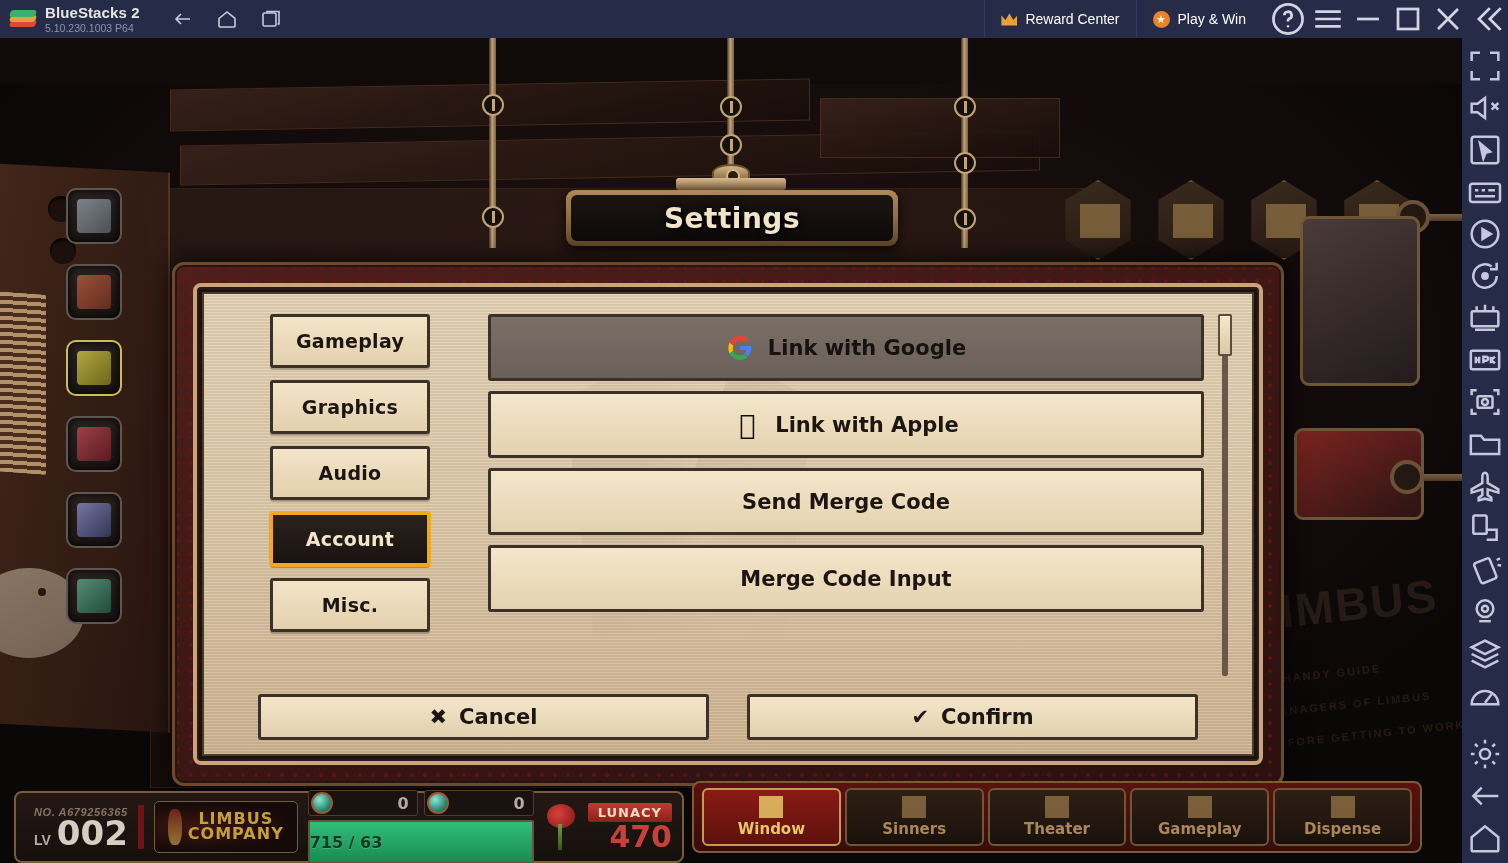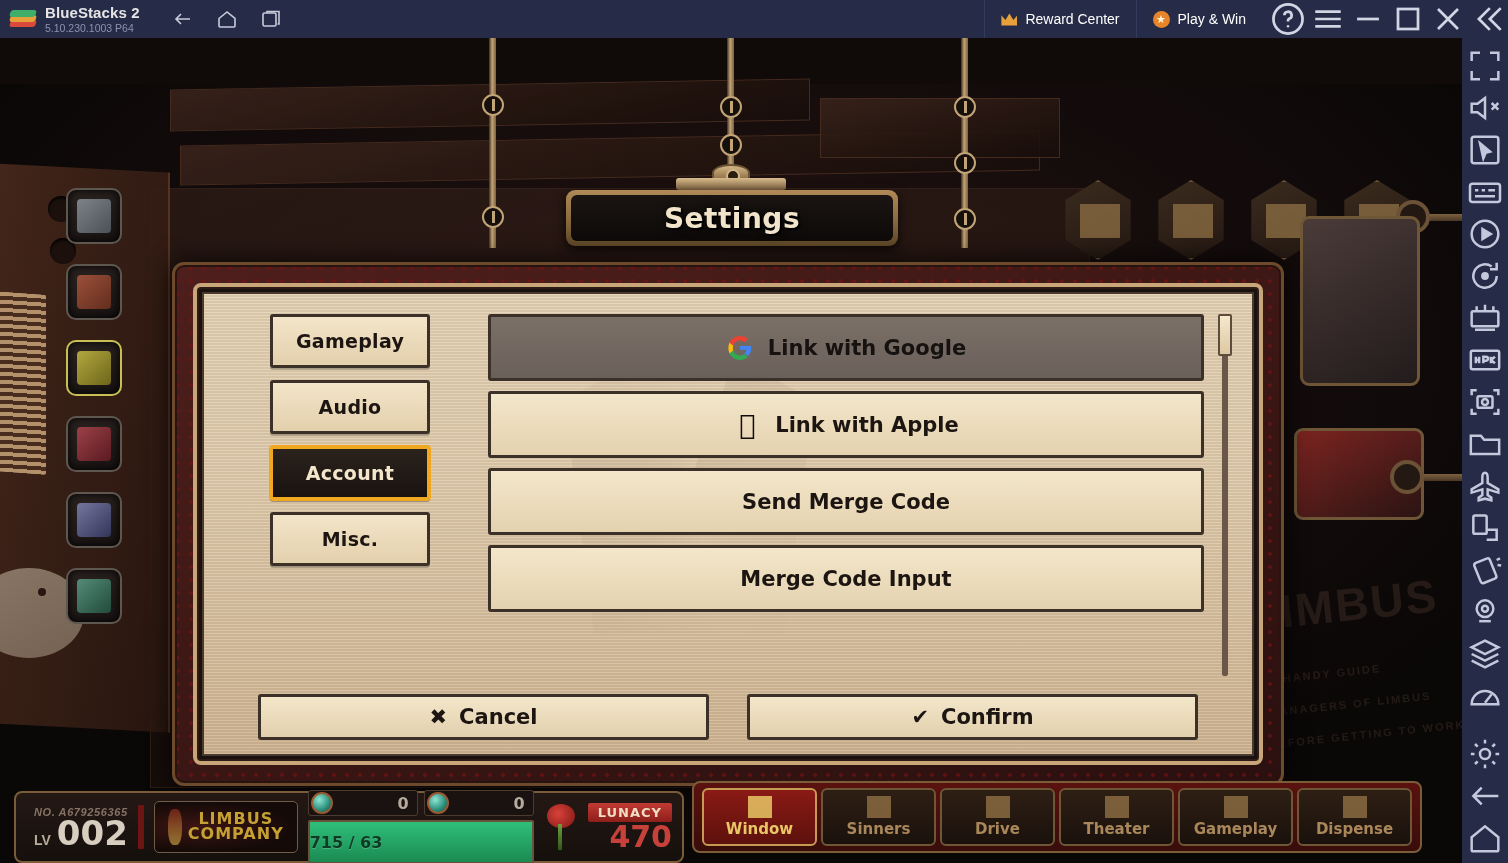--- a/index.html
+++ b/index.html
@@ -571,20 +571,23 @@
       <div id="panel">
         <div id="watermark"></div>
 
         <div id="panel-body">
 
           <div id="tabs">
             <div class="tab">
               <span>Gameplay</span>
             </div>
             <div class="tab">
+              <span>Graphics</span>
+            </div>
+            <div class="tab">
               <span>Audio</span>
             </div>
             <div class="tab active">
               <span>Account</span>
             </div>
             <div class="tab">
               <span>Misc.</span>
             </div>
           </div>
 
@@ -687,24 +690,20 @@
     <div class="navbtn active">
       <span class="nv-ico"></span>
       <span class="nv-lb">Window</span>
     </div>
     <div class="navbtn">
       <span class="nv-ico"></span>
       <span class="nv-lb">Sinners</span>
     </div>
     <div class="navbtn">
       <span class="nv-ico"></span>
-      <span class="nv-lb">Drive</span>
-    </div>
-    <div class="navbtn">
-      <span class="nv-ico"></span>
       <span class="nv-lb">Theater</span>
     </div>
     <div class="navbtn">
       <span class="nv-ico"></span>
       <span class="nv-lb">Gameplay</span>
     </div>
     <div class="navbtn">
       <span class="nv-ico"></span>
       <span class="nv-lb">Dispense</span>
     </div>

